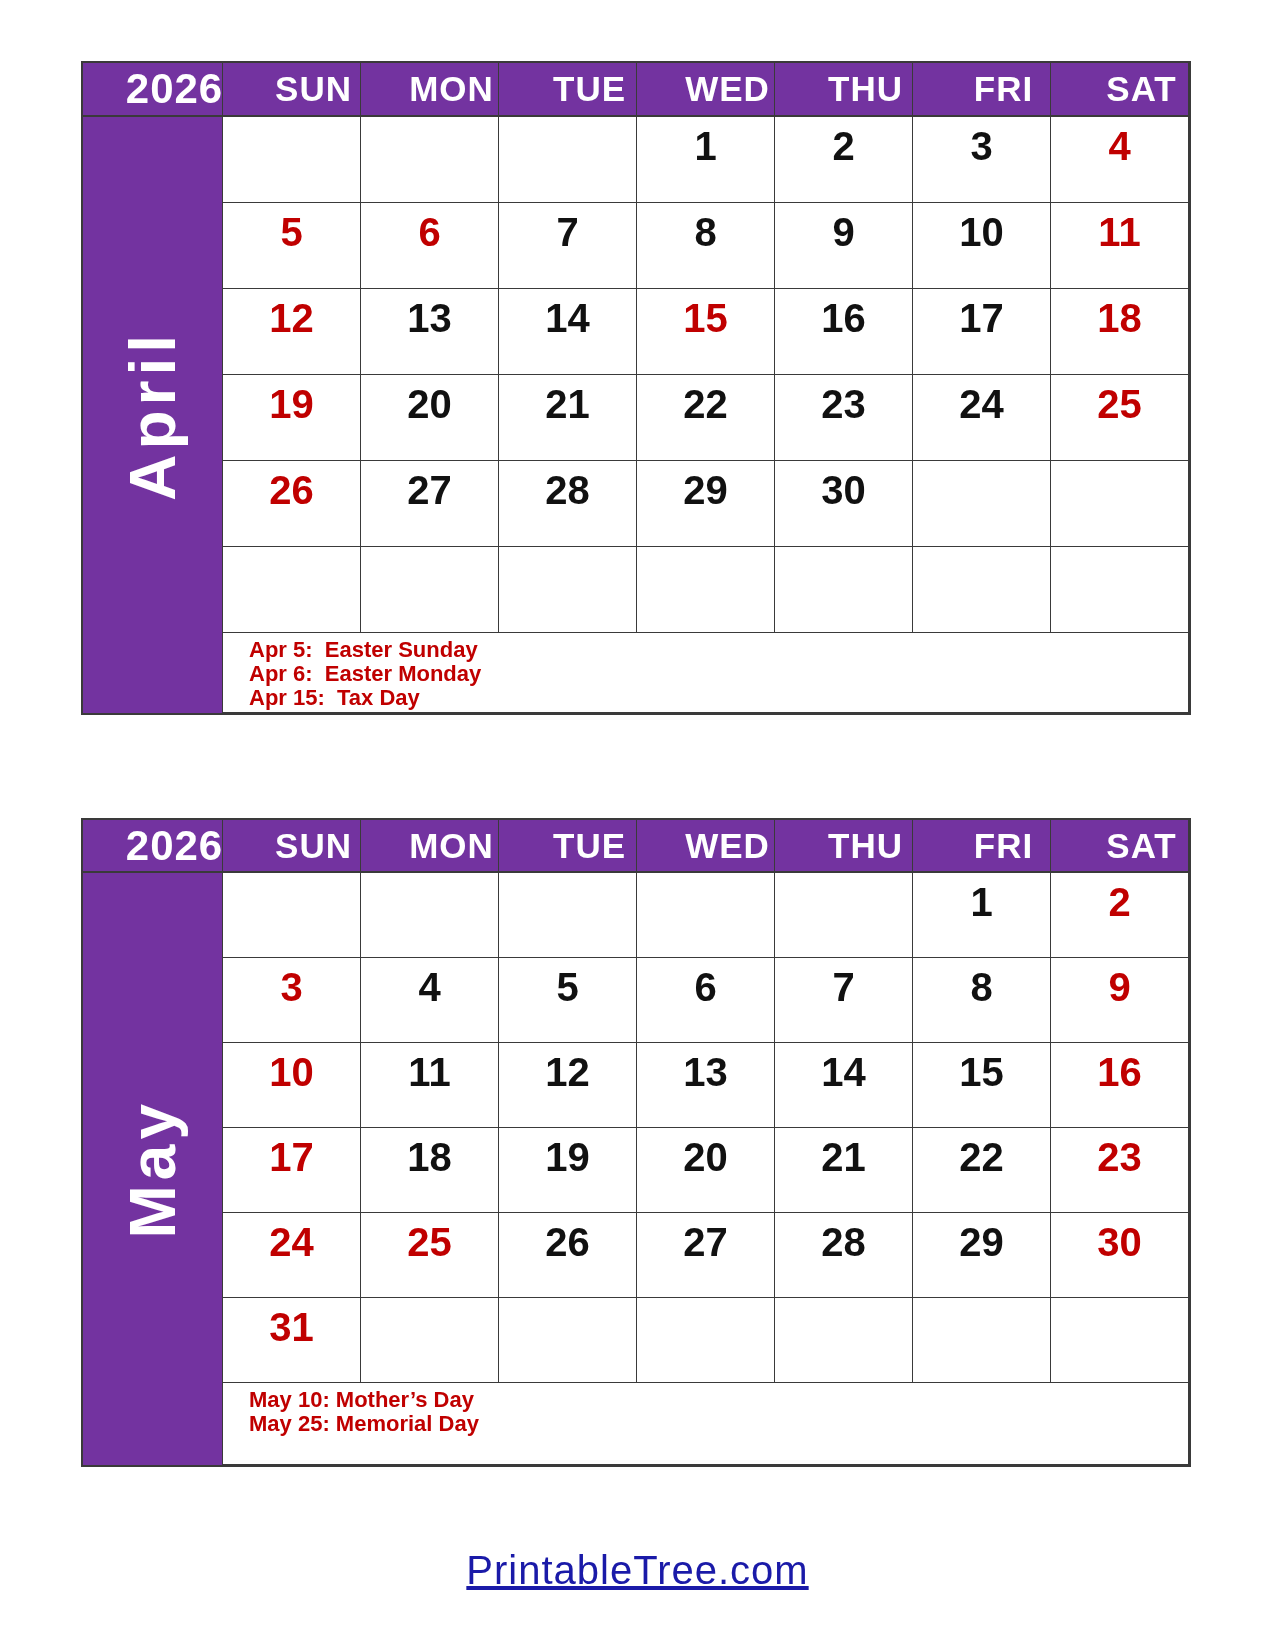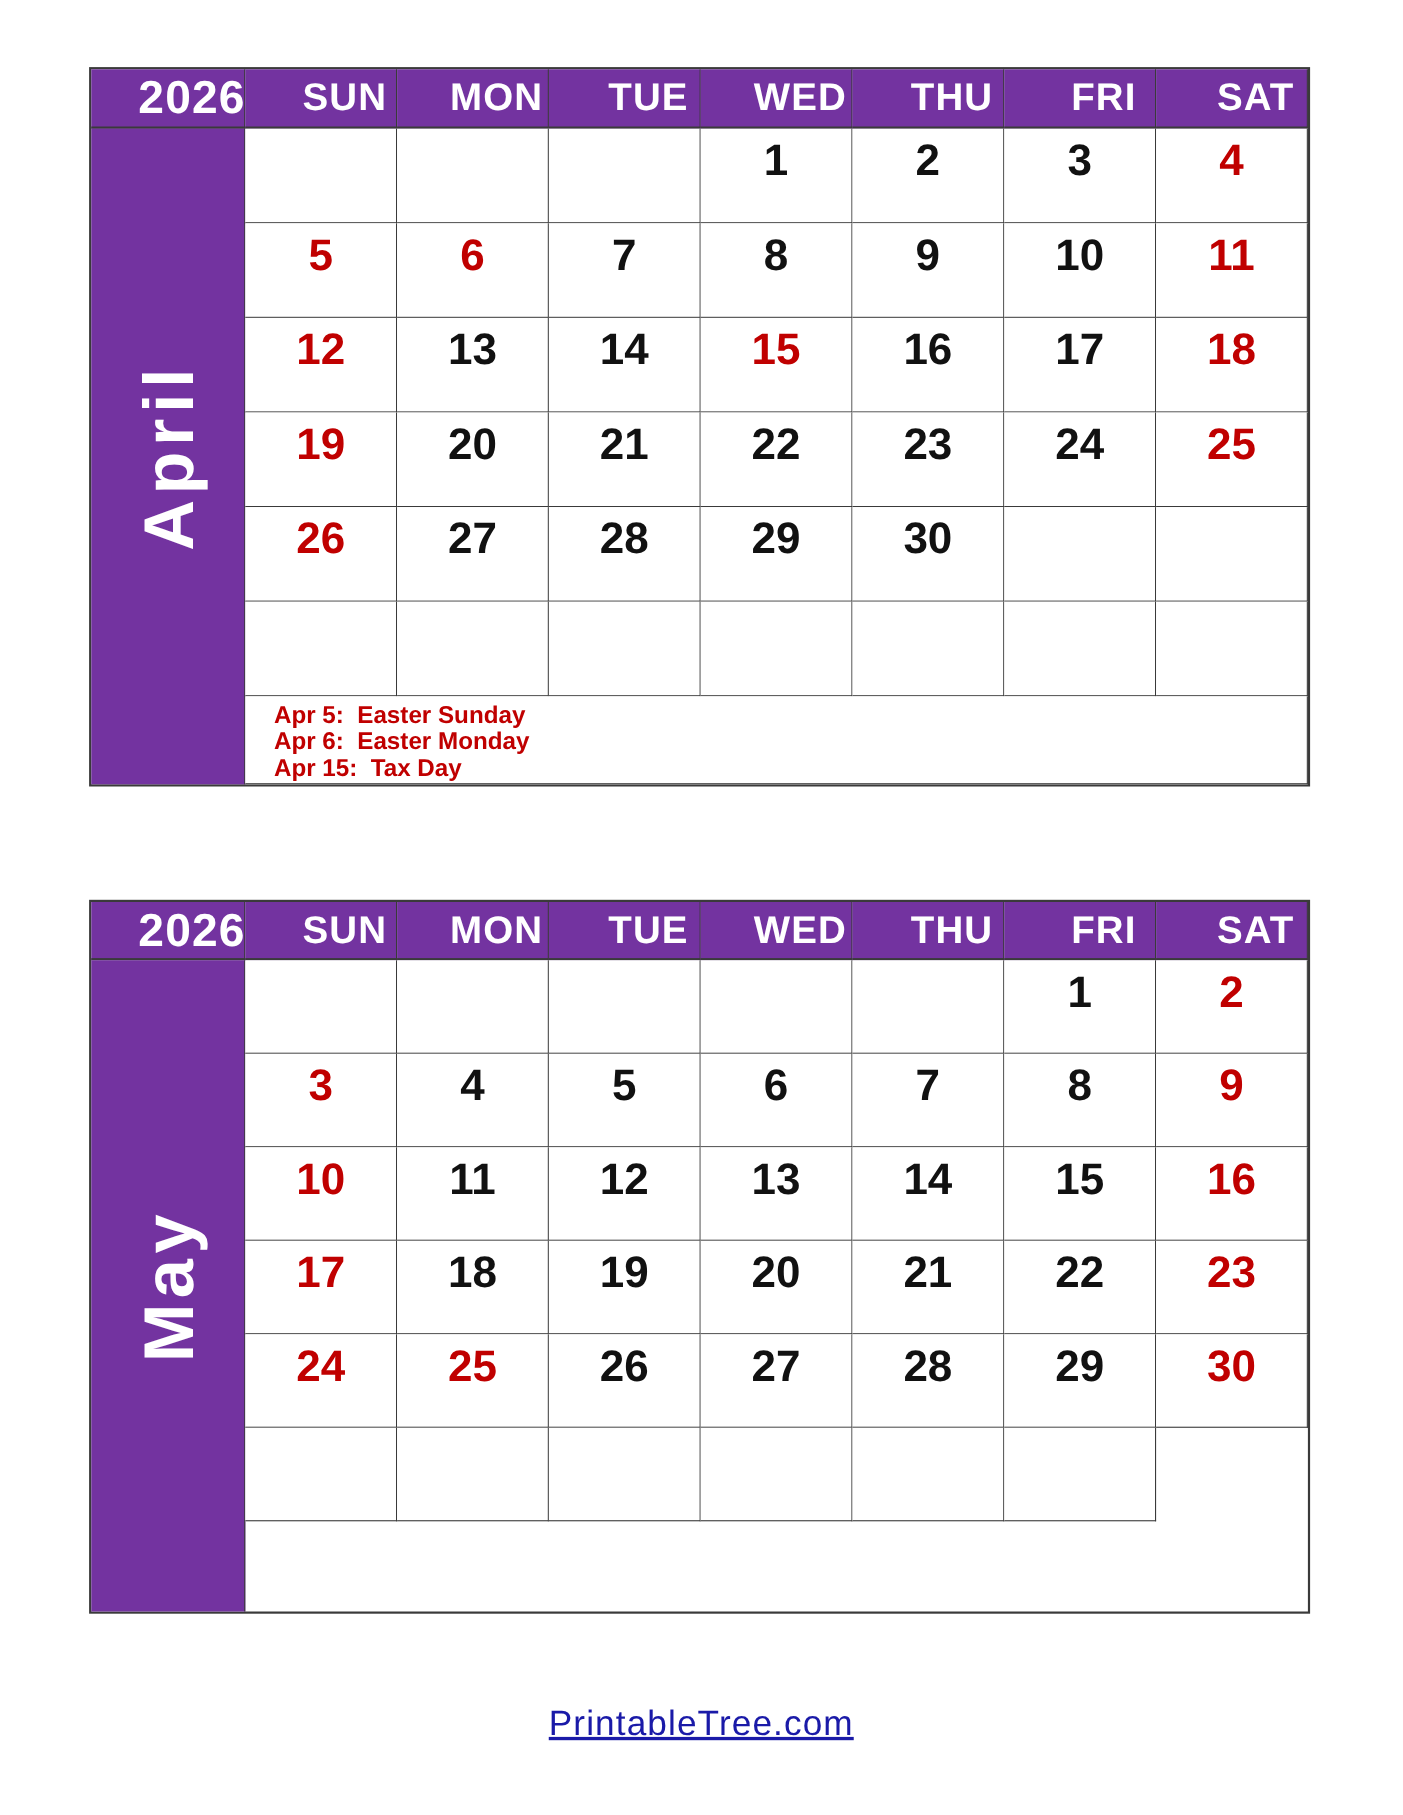--- a/index.html
+++ b/index.html
@@ -73,21 +73,21 @@
     white-space: pre-wrap;
   }
 
   .footer {
     position: absolute;
     top: 1548px; left: 0;
     width: 100%;
     text-align: center;
   }
   .footer a {
-    font-size: 32px;
+    font-size: 40px;
     letter-spacing: 1px;
     color: #1A1AA8;
     text-decoration: underline;
     cursor: pointer;
   }
 </style>
 </head>
 <body>
 
 <div class="calendar april">
@@ -188,23 +188,26 @@
     <div class="cell date">21</div>
     <div class="cell date">22</div>
     <div class="cell date red">23</div>
     <div class="cell date red">24</div>
     <div class="cell date red">25</div>
     <div class="cell date">26</div>
     <div class="cell date">27</div>
     <div class="cell date">28</div>
     <div class="cell date">29</div>
     <div class="cell date red">30</div>
-    <div class="cell date"></div>
-    <div class="cell date"></div>
-    <div class="cell date"></div>
-    <div class="cell date"></div>
-    <div class="cell date"></div>
-    <div class="cell date"></div>
+    <div class="cell date red">31</div>
+    <div class="cell date"></div>
+    <div class="cell date"></div>
+    <div class="cell date"></div>
+    <div class="cell date"></div>
+    <div class="cell date"></div>
+    <div class="cell date"></div>
+    <div class="holidays">May 10: Mother’s Day
+May 25: Memorial Day</div>
   </div>
 
 <div class="footer">
   <a>PrintableTree.com</a>
 </div>
 
 </body></html>

